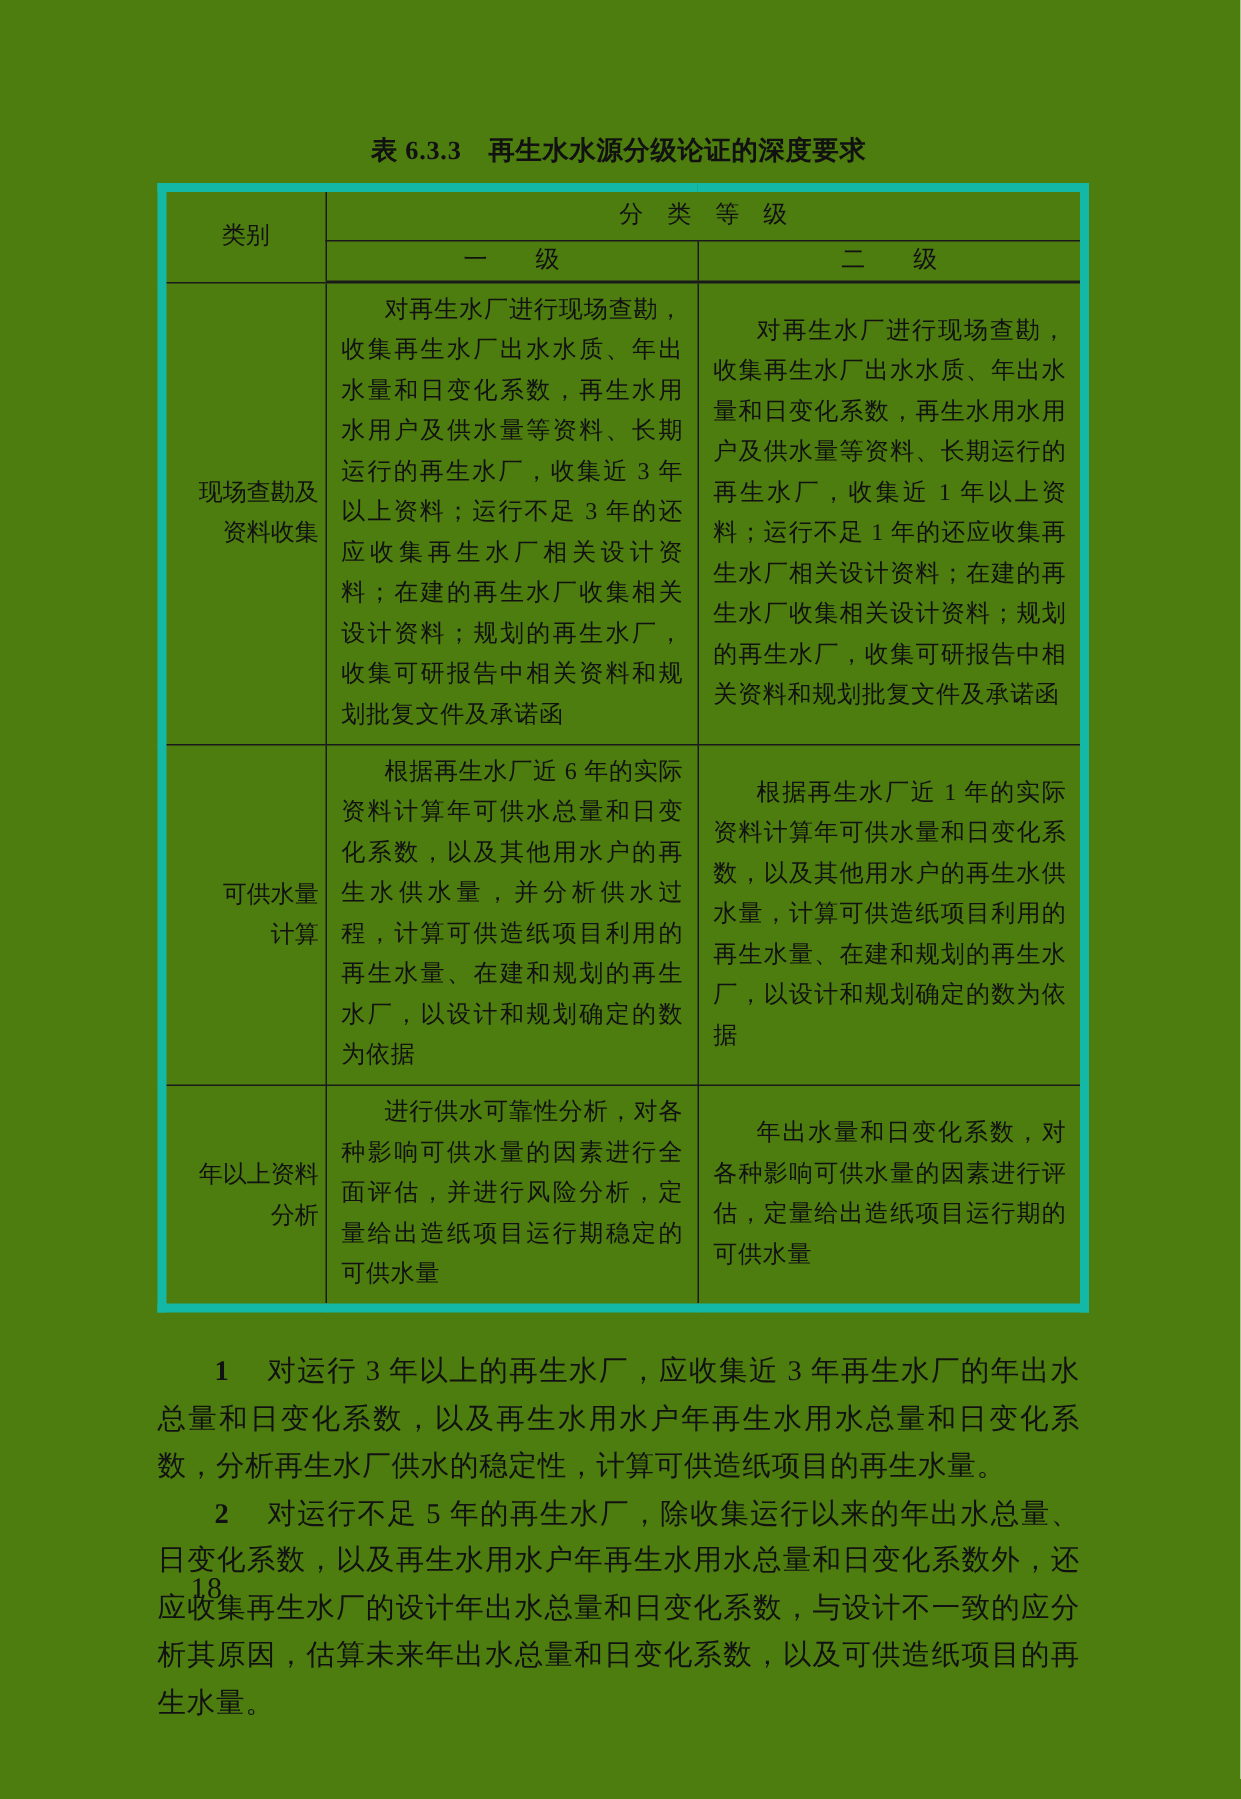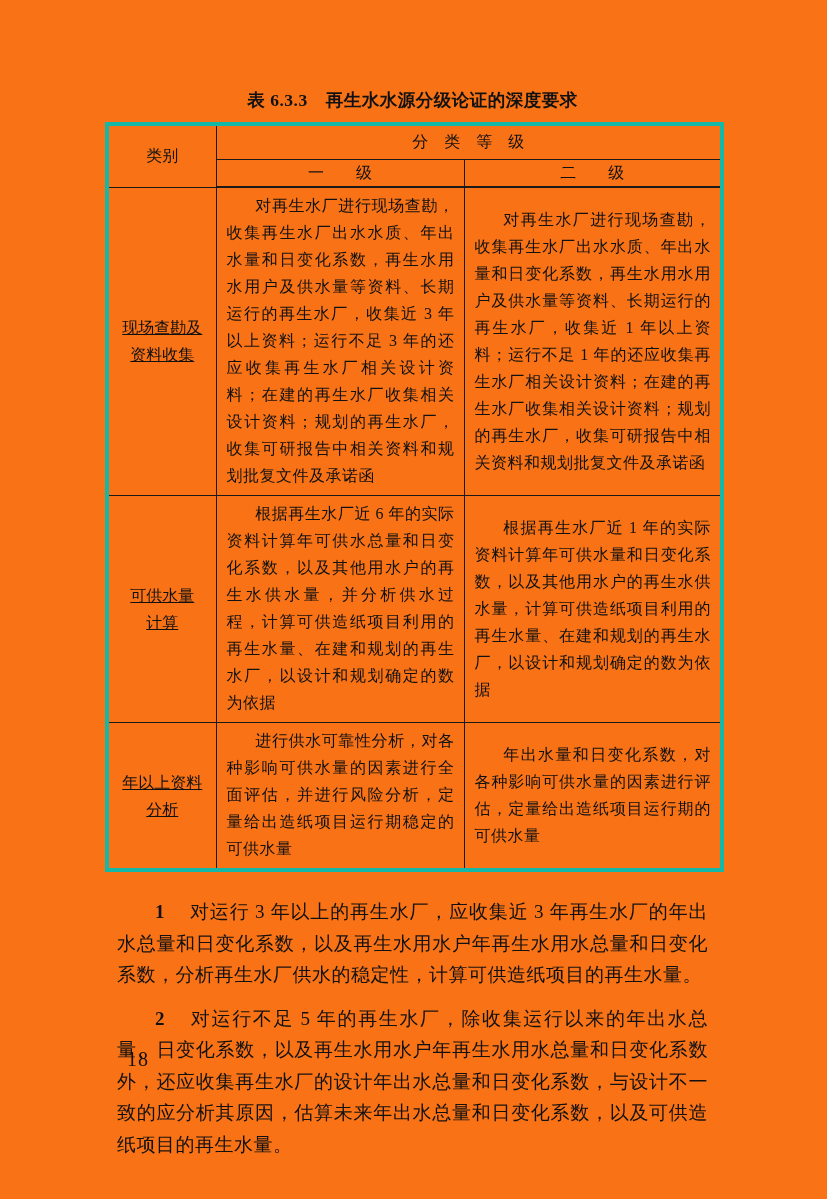--- a/index.html
+++ b/index.html
@@ -4,77 +4,76 @@
 <style>
   html, body {
     margin: 0;
     padding: 0;
     background: #ffffff;
   }
   .page {
     position: relative;
     width: 827px;
     height: 1199px;
-    background: #f97316;
+    background: #4d7c0f;
     color: #111111;
     font-family: "Liberation Serif", "DejaVu Serif", serif;
     overflow: hidden;
     box-sizing: border-box;
     padding: 88px 107px 0 105px;
   }
   .caption {
     text-align: center;
     font-weight: bold;
     font-size: 17.5px;
     line-height: 24px;
     letter-spacing: 0.5px;
     margin-bottom: 10px;
     white-space: pre-line;
   }
   table.req-table {
     border-collapse: collapse;
     table-layout: fixed;
     width: 615px;
-    border: 4px solid #14b8a6;
+    border: 6px solid #14b8a6;
   }
   table.req-table td {
     border: 1px solid #1a1a1a;
     font-size: 16px;
     vertical-align: middle;
     box-sizing: border-box;
   }
   td.hd {
     text-align: center;
     white-space: pre-line;
     line-height: 22px;
     padding: 2px 2px;
   }
   tr.hd-row1 td { height: 35px; }
   tr.hd-row2 td { height: 28px; border-bottom-width: 2px; }
   td.cat {
-    text-align: center;
+    text-align: right;
     white-space: pre-line;
     line-height: 27px;
     padding: 2px 4px;
-    text-decoration: underline;
   }
   td.cell {
     vertical-align: top;
     text-align: justify;
     text-indent: 1.8em;
     line-height: 27px;
     padding: 4px 9px 6px 10px;
     letter-spacing: 0.5px;
   }
   .body-text {
     margin-top: 24px;
     width: 615px;
   }
   p.para {
-    margin: 12px;
+    margin: 0;
     font-size: 19px;
     line-height: 31.5px;
     text-align: justify;
     text-indent: 2em;
     letter-spacing: 0.5px;
   }
   p.para .pnum {
     font-weight: bold;
     font-family: "Liberation Serif", "DejaVu Serif", serif;
     margin-right: 1.3em;

